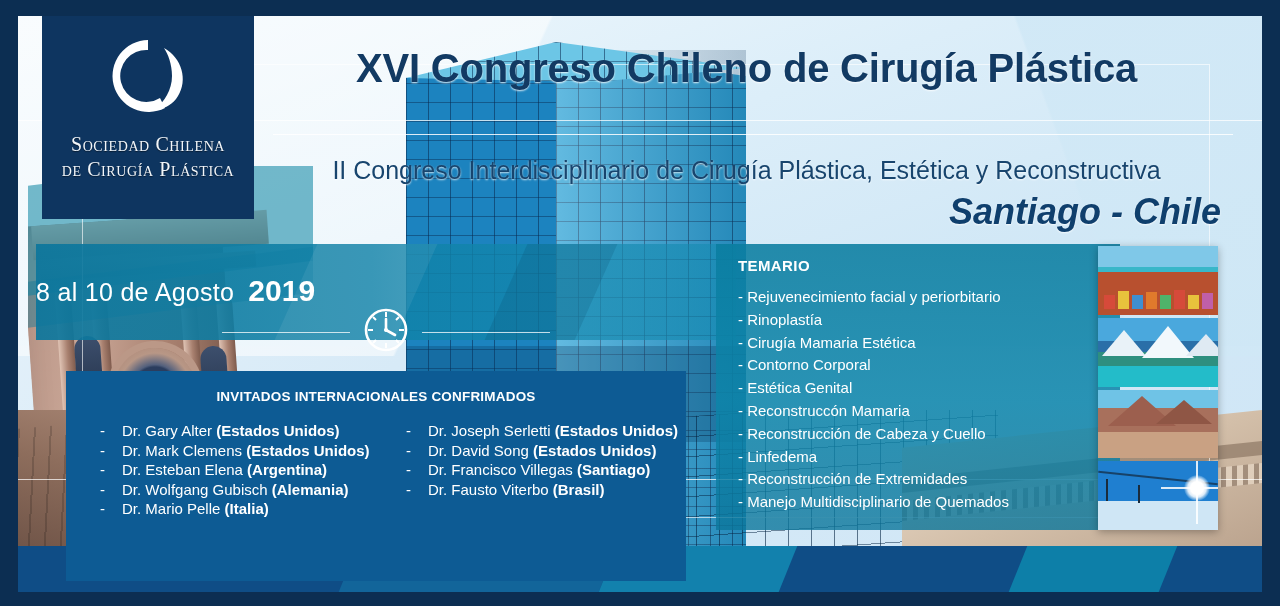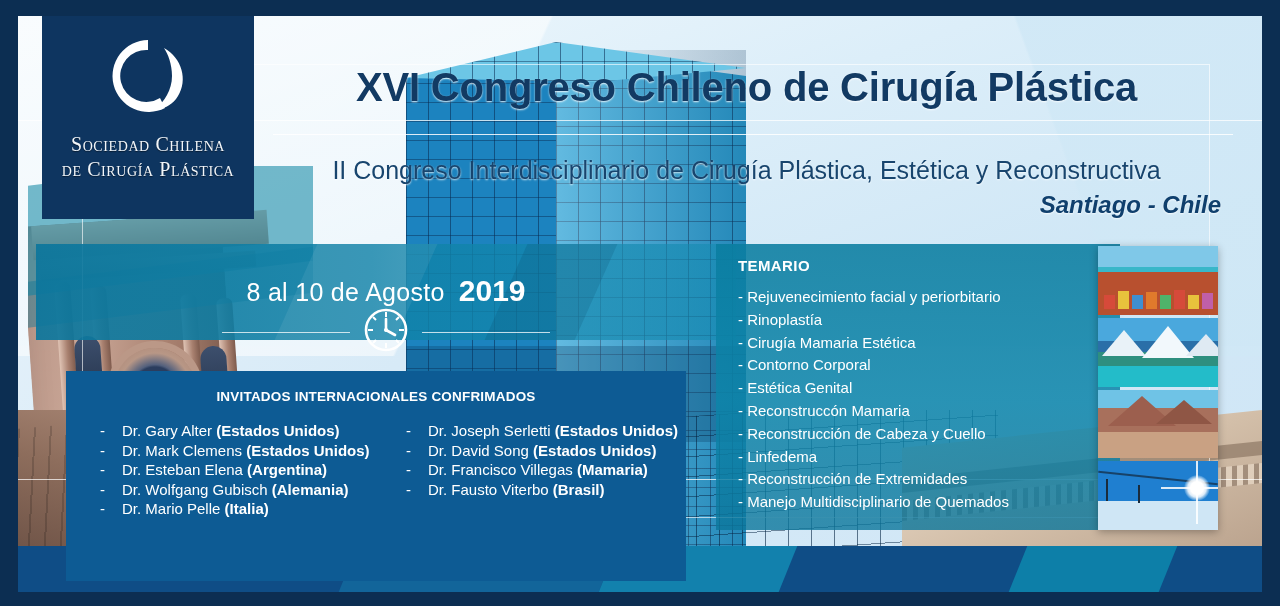--- a/index.html
+++ b/index.html
@@ -187,50 +187,49 @@
     font-size:20px;letter-spacing:.6px;font-variant:small-caps;
     text-shadow:0 1px 1px rgba(0,0,0,.5);white-space:nowrap;
   }
 
   
   .title-main{
     position:absolute;left:236px;top:30px;width:985px;
     text-align:center;color:#123a63;
     font-size:40px;font-weight:bold;letter-spacing:-.2px;
     text-shadow:0 1px 2px rgba(255,255,255,.85);
-    margin-top:19px;
   }
   .title-sep{
     position:absolute;left:255px;top:118px;width:960px;height:1px;
     background:rgba(255,255,255,.85);
   }
   .title-sub{
     position:absolute;left:236px;top:140px;width:985px;
     text-align:center;color:#18456e;font-size:25px;
     text-shadow:0 1px 2px rgba(255,255,255,.8);
   }
   .title-city{
     position:absolute;left:236px;top:175px;width:985px;
     text-align:right;padding-right:18px;box-sizing:border-box;
-    color:#0f3f6d;font-size:24px;font-weight:bold;font-style:italic;
+    color:#0f3f6d;font-size:36px;font-weight:bold;font-style:italic;
     text-shadow:0 1px 2px rgba(255,255,255,.8);
   }
 
   
   .date-band{
     position:absolute;left:18px;top:228px;width:700px;height:96px;
     background:linear-gradient(90deg,rgba(12,118,156,.92) 0%,rgba(16,130,168,.88) 48%,rgba(20,140,178,.55) 100%);
   }
   .date-band .shard{
     position:absolute;top:0;height:100%;background:rgba(255,255,255,.07);
   }
   .date-band .s1{left:260px;width:120px;transform:skewX(-24deg);}
   .date-band .s2{left:470px;width:90px;transform:skewX(-24deg);background:rgba(4,60,95,.16);}
   .date-line{
-    position:absolute;top:30px;left:0;width:100%;text-align:center;color:#fff;
+    position:absolute;top:30px;left:0;width:100%;color:#fff;
   }
   .date-text{font-size:25px;letter-spacing:.3px;}
   .date-year{font-size:30px;font-weight:bold;margin-left:14px;}
   .clock-row{
     position:absolute;top:64px;left:0;width:100%;
     display:flex;align-items:center;justify-content:center;gap:0;
   }
   .clock-rule{width:128px;height:1px;background:rgba(255,255,255,.75);}
   .clock-ico{margin:0 14px;}
 
@@ -425,21 +424,21 @@
           <div class="sp-item">
               <span class="sp-dash">-</span>
               <span><span>Dr. Joseph Serletti </span><b>(Estados Unidos)</b></span>
             </div>
           <div class="sp-item">
               <span class="sp-dash">-</span>
               <span><span>Dr. David Song </span><b>(Estados Unidos)</b></span>
             </div>
           <div class="sp-item">
               <span class="sp-dash">-</span>
-              <span><span>Dr. Francisco Villegas </span><b>(Mamaria)</b></span>
+              <span><span>Dr. Francisco Villegas </span><b>(Santiago)</b></span>
             </div>
           <div class="sp-item">
               <span class="sp-dash">-</span>
               <span><span>Dr. Fausto Viterbo </span><b>(Brasil)</b></span>
             </div>
         </div>
       </div>
     </div>
 
     <div class="temario">

